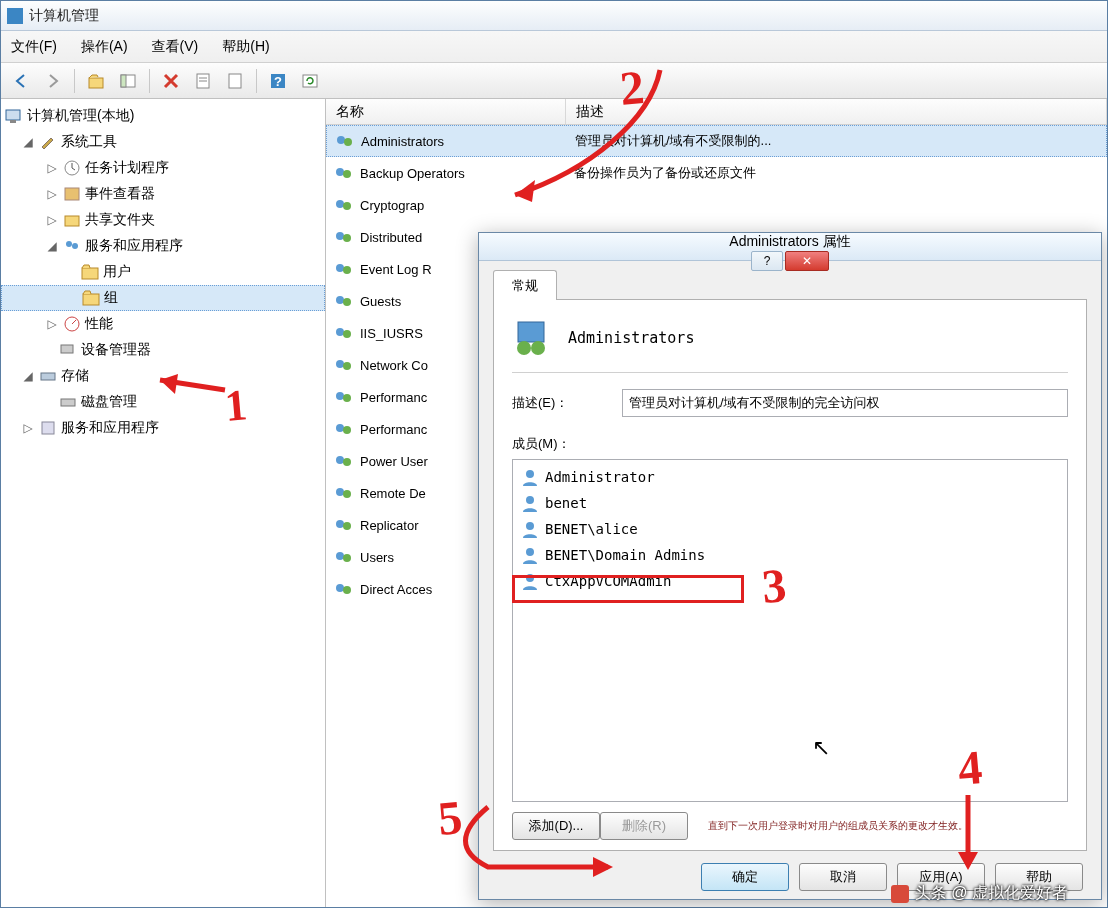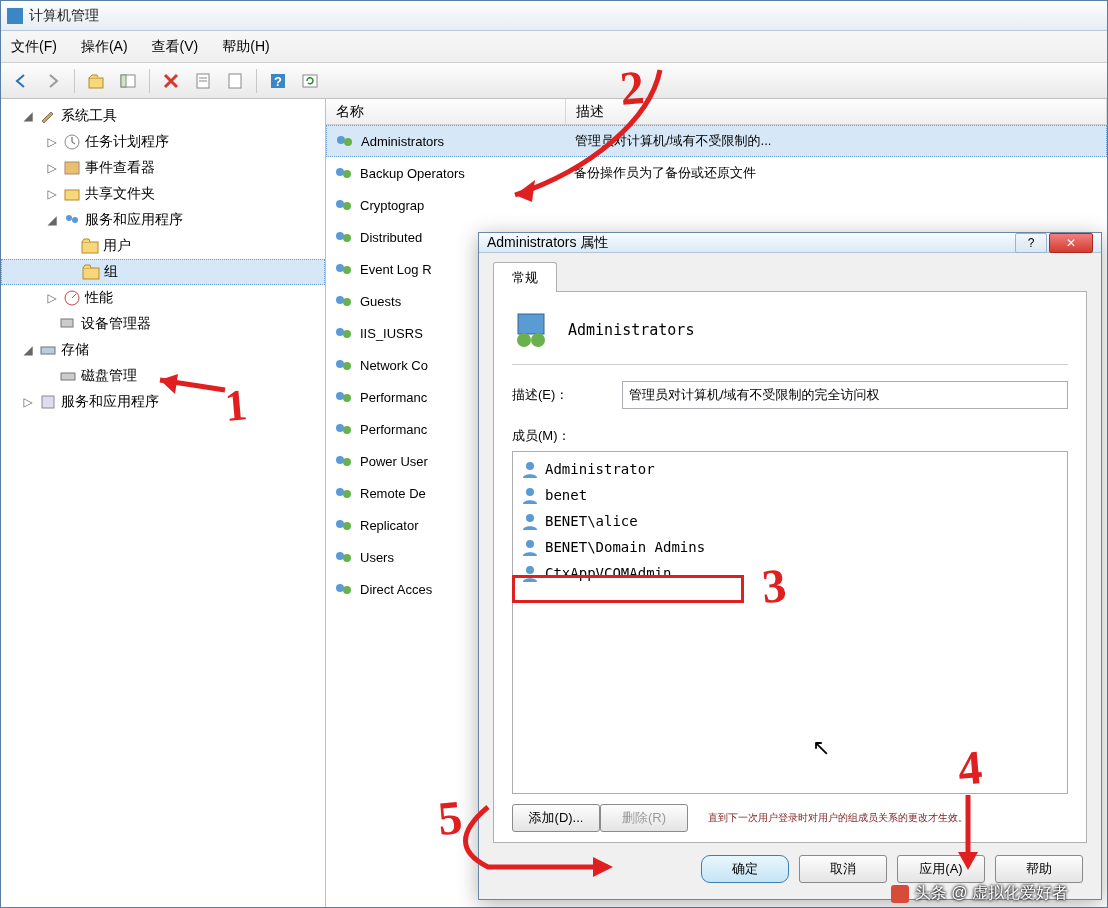--- a/index.html
+++ b/index.html
@@ -29,21 +29,21 @@
 .list-header { height: 26px; display: flex; border-bottom: 1px solid #d0d0d0; background: linear-gradient(#fdfdfd,#f0f0f0); }
 .list-header div { padding: 4px 10px; border-right: 1px solid #d8d8d8; font-size: 14px; }
 .list-row { display: flex; align-items: center; height: 32px; }
 .list-row.sel { background: #d6e8f8; border: 1px dotted #6a9ed6; }
 .list-row .c1 { width: 240px; display: flex; align-items: center; gap: 6px; padding-left: 8px; }
 .list-row .c2 { flex: 1; padding-left: 8px; }
 .grp-ic { width: 20px; height: 18px; }
 
 
 .dialog { position: absolute; left: 478px; top: 232px; width: 624px; height: 668px; background: #f0f0f0; border: 1px solid #6a88a6; box-shadow: 0 4px 20px rgba(0,0,0,.3); }
-.dlg-title { height: 20px; background: linear-gradient(#f6fbff,#dbe9f6); display: flex; align-items: center; padding: 0 8px; border-bottom: 1px solid #b0c4d8; }
+.dlg-title { height: 28px; background: linear-gradient(#f6fbff,#dbe9f6); display: flex; align-items: center; padding: 0 8px; border-bottom: 1px solid #b0c4d8; flex-direction: column; }
 .dlg-title .t { flex: 1; font-size: 14px; }
 .dlg-btns { display: flex; gap: 2px; }
 .dlg-btn { width: 32px; height: 20px; border: 1px solid #9bb4cb; border-radius: 2px; background: linear-gradient(#f2f7fb,#dbe7f2); display: flex; align-items: center; justify-content: center; font-size: 12px; }
 .dlg-btn.close { background: linear-gradient(#f08080,#d43b2f); color: #fff; border-color: #a82b22; width: 44px; }
 
 .dlg-body { padding: 8px 14px 0 14px; height: calc(100% - 32px); display:flex; flex-direction:column;}
 .tabstrip { height: 30px; display:flex; }
 .tab { padding: 6px 18px; background: #fff; border: 1px solid #b0b0b0; border-bottom: none; border-radius: 3px 3px 0 0; font-size: 13px; position: relative; top: 1px; }
 .tabpanel { flex:1; background: #fff; border: 1px solid #b0b0b0; padding: 18px 18px 10px 18px; display:flex; flex-direction:column; }
 
@@ -53,21 +53,21 @@
 .field-row label { width: 110px; font-size: 13px;}
 .field-row input { flex:1; height: 28px; border: 1px solid #abadb3; padding: 0 6px; font-size: 13px; background:#fff;}
 .members-label { font-size: 13px; margin-bottom: 6px;}
 .members-box { flex:1; border: 1px solid #abadb3; background:#fff; padding: 4px; overflow:auto; min-height:230px;}
 .member { display:flex; align-items:center; gap:6px; height: 26px; padding: 0 4px; font-family: "SimSun", monospace; font-size: 14px;}
 .member .mic { width:18px; height:18px; }
 
 .dlg-actions { display:flex; align-items:center; padding-top: 10px; }
 .dlg-actions .note { flex:1; font-size:10px; line-height:1.4; color:#7f1d1d; padding-left: 20px;}
 .btn { min-width: 88px; height: 28px; border: 1px solid #8a8a8a; background: linear-gradient(#fdfdfd,#e4e4e4); border-radius: 3px; font-size: 13px; cursor: default; }
-.btn.primary { border-color: #3c7fb1; background: linear-gradient(#eaf6fd,#c4e5f6); border-radius: 9px; }
+.btn.primary { border-color: #3c7fb1; background: linear-gradient(#eaf6fd,#c4e5f6); }
 .btn[disabled] { color:#9a9a9a; }
 
 .dlg-footer { display:flex; justify-content:flex-end; gap: 10px; padding: 12px 4px 4px 4px;}
 .arrow-svg { position:absolute; pointer-events:none; }
 .num { position:absolute; font-family: "Comic Sans MS", cursive; font-size: 48px; color:#e02020; font-weight:bold; pointer-events:none; transform: rotate(-5deg);}
 .redbox { position:absolute; border:3px solid #e02020; pointer-events:none;}
 .watermark { position:absolute; right: 40px; bottom: 4px; font-size: 16px; color:#fff; text-shadow:0 0 3px #000,0 0 3px #000; display:flex; align-items:center; gap:6px; pointer-events:none;margin-top:34px;}
 .watermark .wm-ic{width:18px;height:18px;background:#d84a3a;border-radius:3px;}
 
 .cursor-arrow { position:absolute; font-size:22px; color:#000; pointer-events:none;}
@@ -141,20 +141,29 @@
     <div class="tbtn">
         <svg width="18" height="18">
           <rect x="2" y="3" width="14" height="12" fill="#fff" stroke="#888"></rect>
           <path d="M6 9a3 3 0 1 1 1 2" fill="none" stroke="#2a8a2a" stroke-width="1.5"></path>
         </svg>
       </div>
   </div>
 
   <div class="body">
     <div class="tree">
+      <div class="tree-item" style="padding-left:4px">
+        <span class="ic">
+            <svg width="18" height="18">
+              <rect x="1" y="3" width="14" height="10" fill="#cde" stroke="#369"></rect>
+              <rect x="5" y="13" width="6" height="3" fill="#888"></rect>
+            </svg>
+          </span>
+        <span class="tree-label">计算机管理(本地)</span>
+      </div>
       <div class="tree-item" style="padding-left:20px">
         <span class="tw">◢</span>
         <span class="ic">
             <svg width="18" height="18">
               <path d="M3 14l9-9 2 2-9 9z" fill="#caa94a" stroke="#876"></path>
             </svg>
           </span>
         <span class="tree-label">系统工具</span>
       </div>
       <div class="tree-item" style="padding-left:44px">

